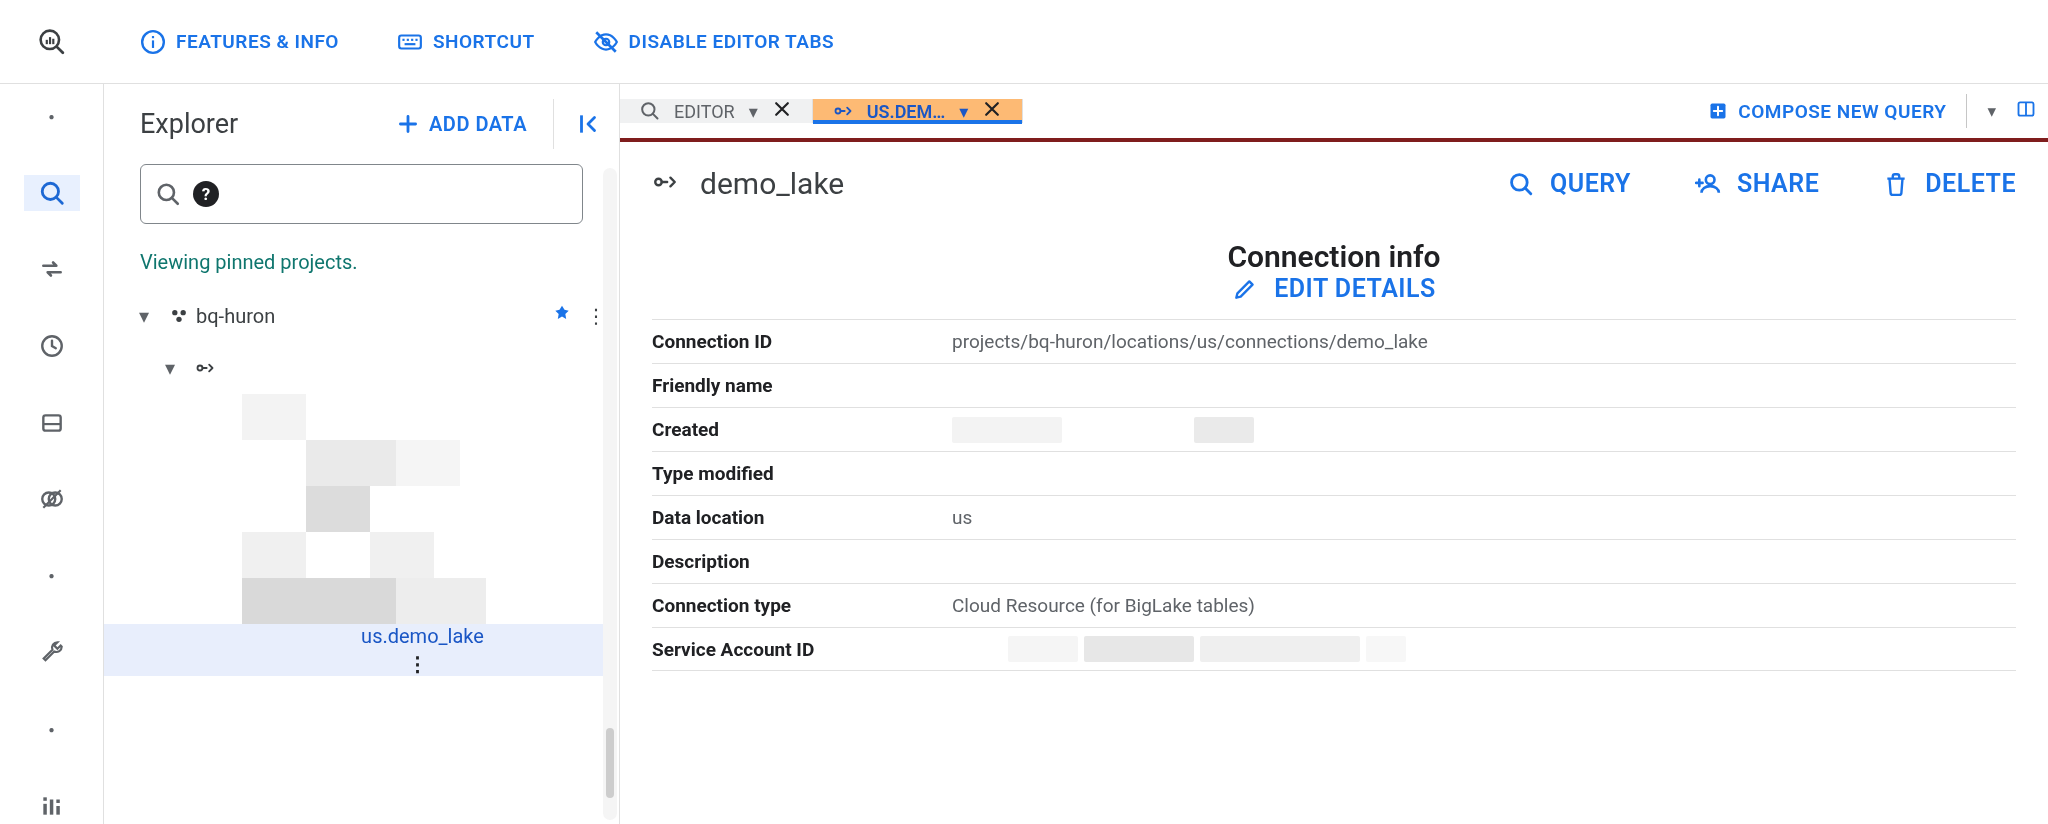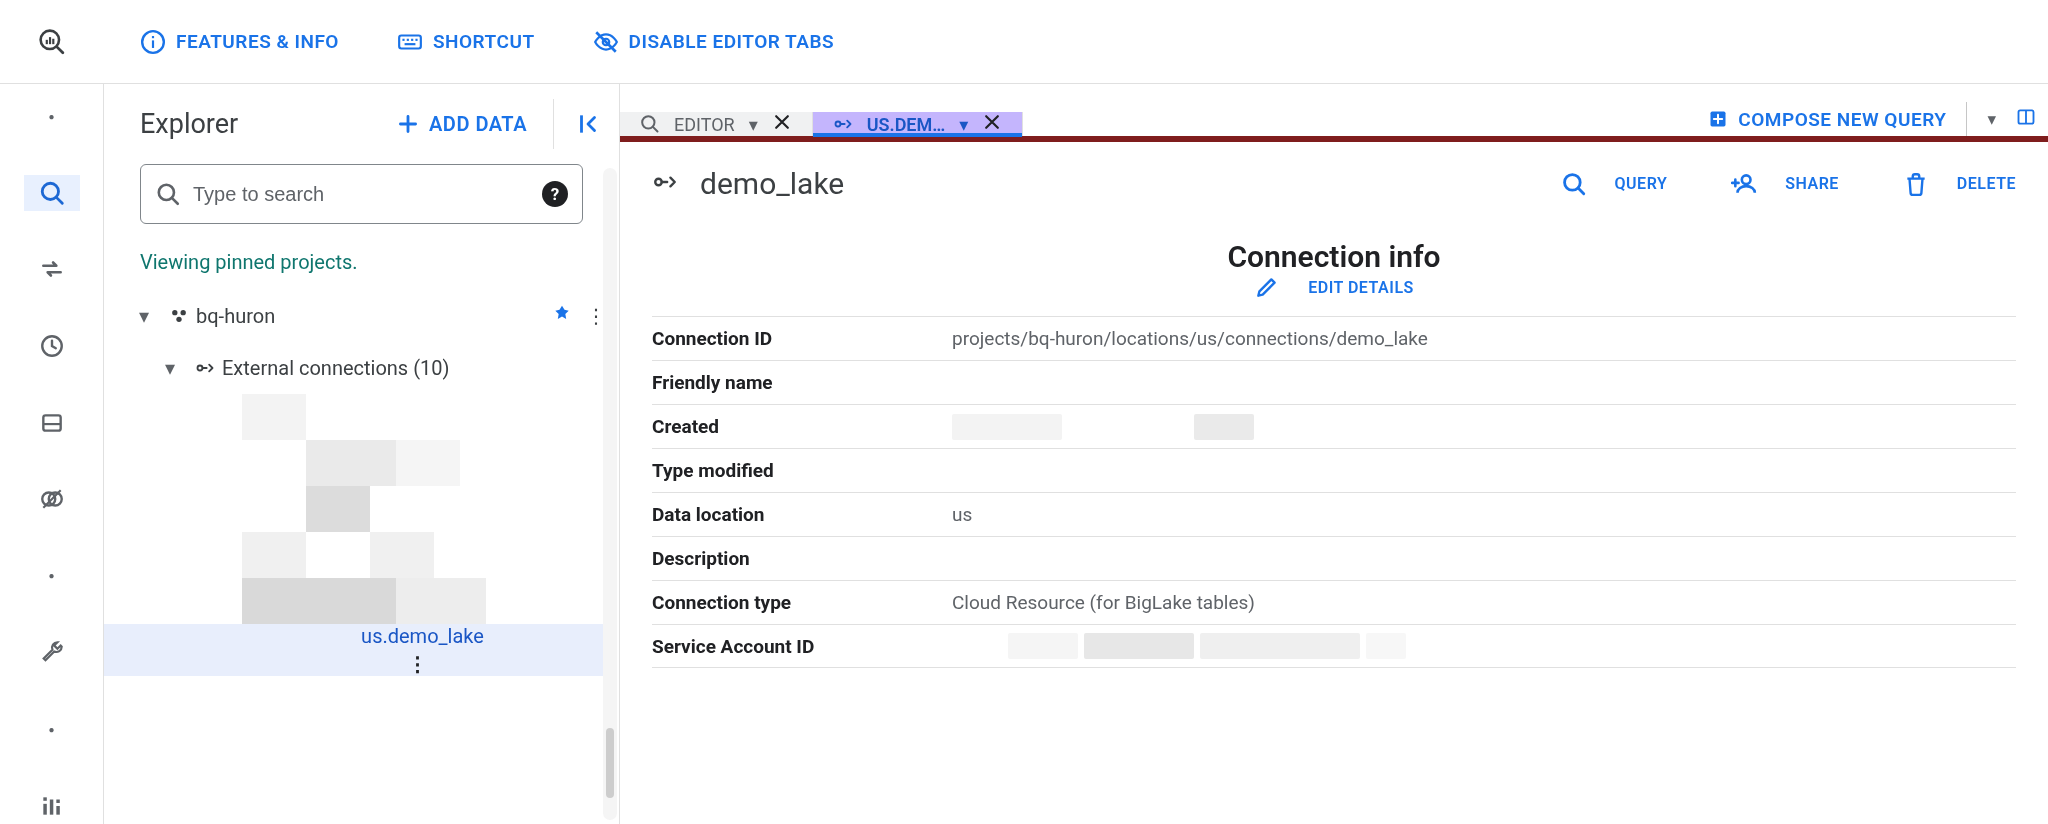--- a/index.html
+++ b/index.html
@@ -150,51 +150,51 @@
   width: 14px; background: #f5f5f5; border-radius: 7px;
   display:flex; justify-content:center;
 }
 .explorer-scroll-thumb {
   width: 8px; height: 70px; background:#cdcdcd; border-radius:4px; margin-top:560px;
 }
 
 
 .content { flex: 1; display:flex; flex-direction:column; min-width:0; }
 .doc-tabs {
-  height: 58px; display:flex; align-items:flex-end;
-  border-bottom: 6px solid #7f1d1d;
+  height: 58px; display:flex; align-items:center;
+  border-bottom: 4px solid #7f1d1d;
 }
 .doc-tab {
   display:flex;align-items:center;gap:14px;
   padding: 0 20px;
   border-right: 1px solid #e0e0e0;
   color:#3c4043; font-size:18px; cursor:pointer;
   position:relative;
 }
 .doc-tab.muted { background:#f0f1f2; color:#5f6368;}
-.doc-tab.active { color:#1a56c5; background:#c4b5fd;}
+.doc-tab.active { color:#1a56c5; background:#fdba74;}
 .doc-tab.active::after{
   content:""; position:absolute; left:0; right:0; bottom:-1px;
   height:4px; background:#1a73e8;
 }
 .doc-tab .dd { color:#5f6368; cursor:pointer;}
 .doc-tab .close { color:#202124; cursor:pointer;}
 .doc-tab.active .dd, .doc-tab.active .close { color:#1a56c5;}
 .doc-tabs .spacer{flex:1;}
 .compose-slot{display:flex;align-items:center;gap:20px;padding-right:12px;}
 .compose-btn{display:inline-flex;align-items:center;gap:10px;color:#1a73e8;font-weight:600;font-size:19px;letter-spacing:.5px;cursor:pointer;}
 .divider-v{width:1px;height:34px;background:#c6c6c6;}
 
 .resource-header{
   display:flex;align-items:center;gap:22px;
   padding: 24px 32px 14px 32px;
 }
 .resource-title{font-size:30px;color:#3c4043;}
 .resource-header .spacer{flex:1;}
-.action-btn{display:inline-flex;align-items:center;gap:28px;color:#1a73e8;font-weight:600;letter-spacing:.5px;font-size:16px;cursor:pointer;}
+.action-btn{display:inline-flex;align-items:center;gap:16px;color:#1a73e8;font-weight:600;letter-spacing:.5px;font-size:25px;cursor:pointer;}
 
 .section-header{
   display:flex;align-items:center;
   padding: 24px 32px 10px 32px;
   flex-direction: column;
 }
 .section-title{font-size:30px;font-weight:600;color:#202124;}
 .section-header .spacer{flex:1;}
 
 .info-table{padding: 6px 32px 0 32px;}
@@ -341,21 +341,20 @@
             </svg>
         </span>
       </div>
 
       <div class="search-wrap">
         <div class="search-box">
           <svg class="svg icon-grey" viewBox="0 0 24 24">
               <circle cx="10.5" cy="10.5" r="7" fill="none" stroke="currentColor" stroke-width="2.4"></circle>
               <line x1="16" y1="16" x2="21" y2="21" stroke="currentColor" stroke-width="2.4" stroke-linecap="round"></line>
             </svg>
-          <input type="text" placeholder="Type to search" style="">
           <span class="help-dot">?</span>
         </div>
       </div>
 
       <div class="status-line">Viewing pinned projects.</div>
 
       <div class="tree">
         <div class="tree-row">
           <span class="expander">▾</span>
           <span class="node-icon">
@@ -375,21 +374,20 @@
         </div>
 
         <div class="tree-row depth-1">
           <span class="expander">▾</span>
           <span class="node-icon">
             <svg class="svg-sm" viewBox="0 0 24 24">
                 <circle cx="6" cy="12" r="3" fill="none" stroke="#3c4043" stroke-width="2.2"></circle>
                 <path d="M9 12h5M17 8l4 4-4 4" fill="none" stroke="#3c4043" stroke-width="2.2" stroke-linecap="round" stroke-linejoin="round"></path>
               </svg>
           </span>
-          <span class="label">External connections (10)</span>
         </div>
 
         <div class="placeholder-grid">
           <div class="prow">
               <div class="pc" style="background:#f3f3f3"></div>
               <div class="pc"></div>
               <div class="pc"></div>
               <div class="pc"></div>
             </div>
           <div class="prow">

